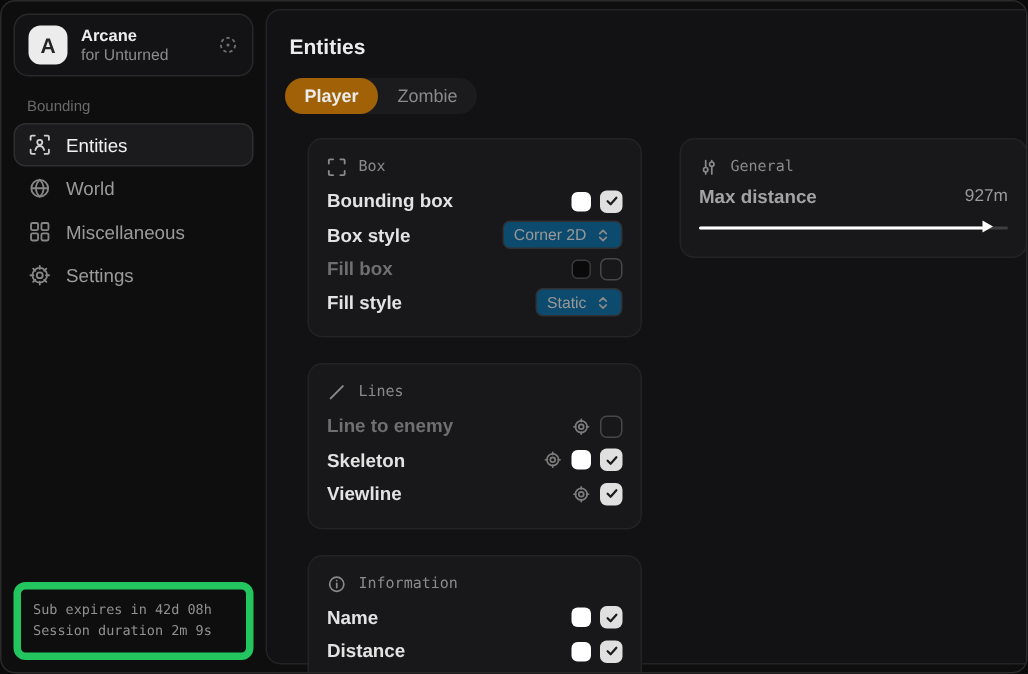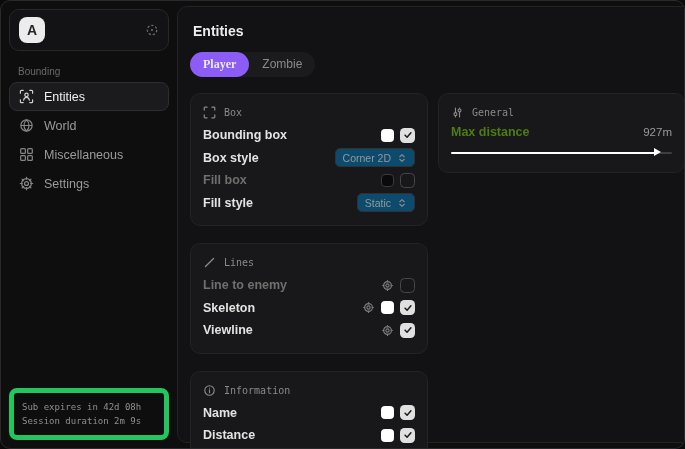--- a/index.html
+++ b/index.html
@@ -18,59 +18,63 @@
   .nav-item { display:flex; align-items:center; gap:10px; height:29px; padding:0 9px; border-radius:8px; color:#9b9b9b; font-size:12.5px; border:1px solid transparent; cursor:pointer; }
   .nav-item .nico { display:flex; color:inherit; opacity:.85; }
   .nav-item.active { background:#1b1b1d; border-color:#2e2e30; color:#f0f0f0; }
   .status-card { margin-top:auto; border:5px solid #22c55e; border-radius:8px; padding:7px 8px; font-family:"DejaVu Sans Mono", monospace; font-size:9px; color:#909090; line-height:14px; }
 
   
   .main { flex:1; margin:5px 5px 5px 0; background:#121214; border:1px solid #232326; border-radius:10px; padding:14px 12px; display:flex; flex-direction:column; }
   .main-title { font-size:14px; font-weight:bold; color:#ececec; margin:2px 0 0 3px; }
   .tabs { display:inline-flex; background:#1b1b1d; border-radius:15px; margin-top:13px; width:max-content; }
   .tab { padding:5px 13px; font-size:12px; color:#8a8a8a; border-radius:15px; cursor:pointer; }
-  .tab.active { background:#8b5cf6; color:#ececec; font-weight:bold;font-family:Liberation Serif, serif; }
+  .tab.active { background:#a16207; color:#ececec; font-weight:bold; }
   .content { display:flex; gap:10px; margin-top:16px; align-items:flex-start; }
   .col-left { width:238px; display:flex; flex-direction:column; gap:17px; }
   .col-right { width:247px; display:flex; flex-direction:column; }
 
-  .panel { background:#18181a; border:1px solid #232326; border-radius:10px; padding:9px 12px 11px; }
+  .panel { background:#18181a; border:1px solid #232326; border-radius:10px; padding:9px 12px 11px;margin-left:15px; }
   .panel-header { display:flex; align-items:center; gap:8px; color:#8a8a8a; font-family:"DejaVu Sans Mono", monospace; font-size:10px; margin:3px 0 5px; }
   .panel-header .pico { display:flex; color:#8a8a8a; }
   .row { display:flex; align-items:center; height:22.5px;gap:24px; }
   .row-label { font-size:12.5px; font-weight:bold; color:#e3e3e3; }
   .row.dim .row-label { color:#6f6f6f; }
   .controls { margin-left:auto; display:flex; align-items:center; gap:6px; }
   .swatch { width:13px; height:13px; border-radius:4px; cursor:pointer; }
   .swatch.white { background:#ffffff; }
   .swatch.black { background:#0a0a0a; border:1px solid #3a3a3d; }
   .checkbox { width:15px; height:15px; border-radius:4.5px; display:flex; align-items:center; justify-content:center; cursor:pointer; }
   .checkbox.checked { background:#e0e0e0; }
   .checkbox.unchecked { border:1.5px solid #47474a; }
   .dropdown { height:19px; display:flex; align-items:center; gap:6px; padding:0 7px; background:#0c4a6e; border:1px solid #313134; border-radius:5px; color:#989898; font-size:10.5px; cursor:pointer; }
   .dropdown .dico { display:flex; color:#8a8a8a; }
   .gear-btn { color:#7c7c7c; display:flex; cursor:pointer; }
 
   .g-row { display:flex; justify-content:space-between; align-items:center; margin-top:6px; }
-  .g-label { font-size:12.5px; font-weight:bold; color:#4d7c0f; }
+  .g-label { font-size:12.5px; font-weight:bold; color:#a3a3a3; }
   .g-value { font-size:11.5px; color:#9a9a9a; }
   .slider { position:relative; height:11px; margin:8px 0 3px; cursor:pointer; }
   .slider-track { position:absolute; top:4.5px; left:0; right:0; height:2px; background:#3e3e41; border-radius:1px; }
   .slider-fill { position:absolute; top:4.5px; left:0; height:2px; background:#ffffff; border-radius:1px; }
   .slider-thumb { position:absolute; top:1px; width:0; height:0; border-left:7px solid #ffffff; border-top:4.5px solid transparent; border-bottom:4.5px solid transparent; transform:translateX(-3px); }
 </style>
 </head>
 <body>
 
 <div class="window">
 
   <div class="sidebar">
 
     <div class="logo-card">
       <div class="logo-badge">A</div>
+      <div>
+        <div class="app-name">Arcane</div>
+        <div class="app-sub">for Unturned</div>
+      </div>
       <span class="logo-gear">
         <svg width="14" height="14" viewBox="0 0 16 16" fill="none" stroke="currentColor" stroke-width="1.4">
             <circle cx="8" cy="8" r="5.4" stroke-dasharray="2.6 2.2"></circle>
             <circle cx="8" cy="8" r="1.2" fill="currentColor" stroke="none"></circle>
           </svg>
       </span>
     </div>
 
     <div class="category">Bounding</div>
 

